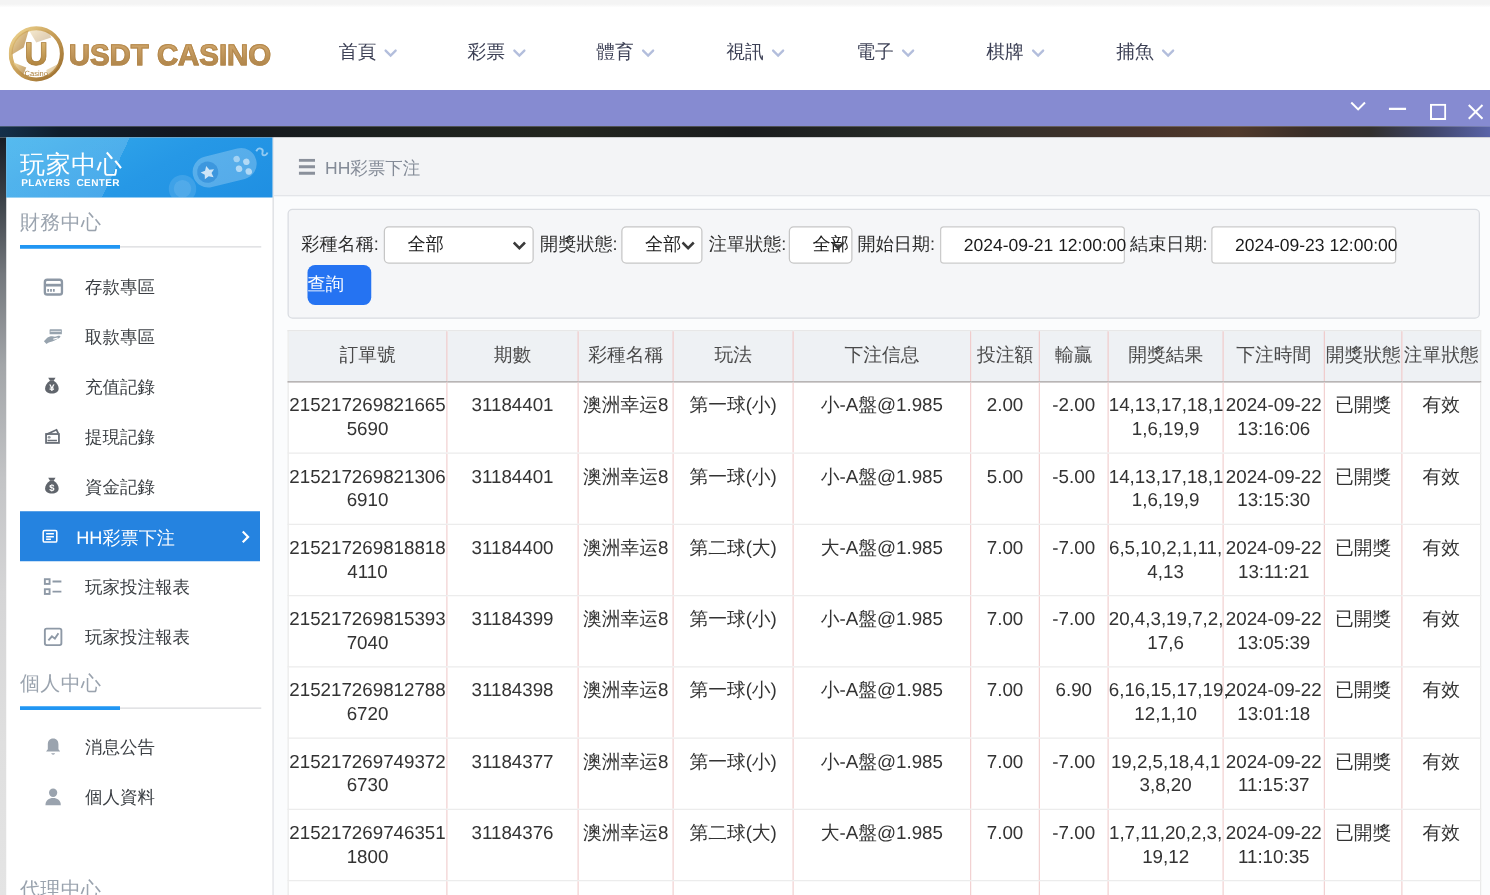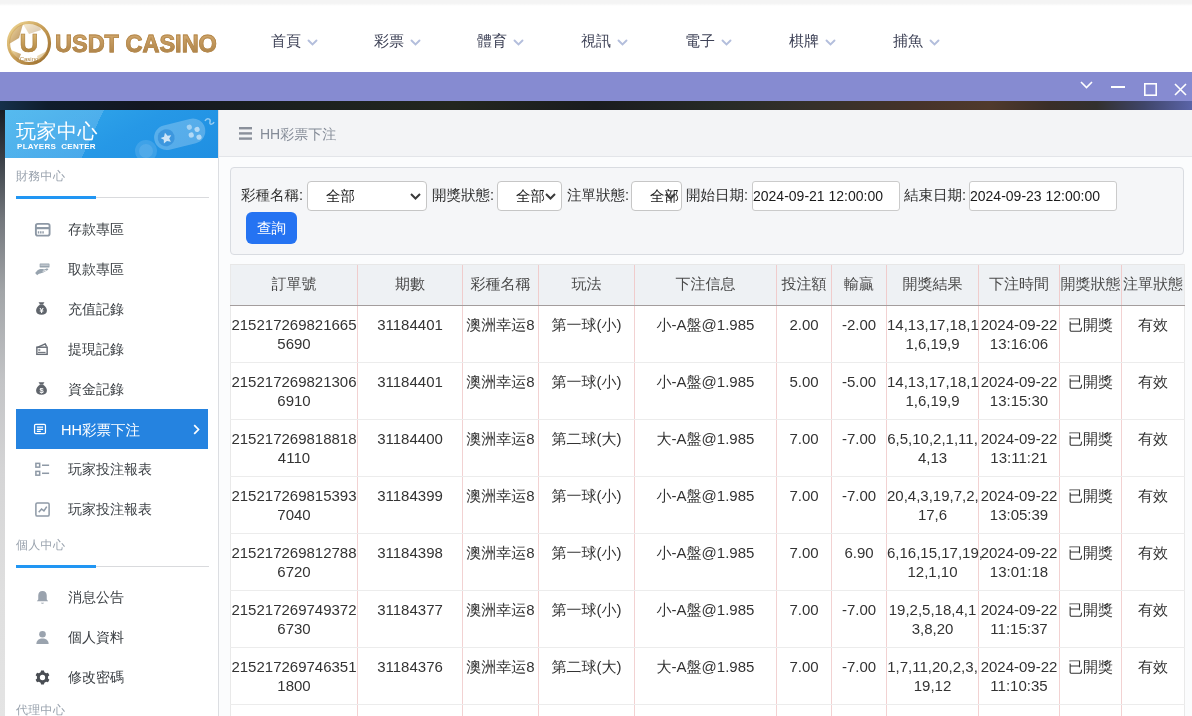--- a/index.html
+++ b/index.html
@@ -15,38 +15,38 @@
 #purple{left:0;top:72px;width:1192px;height:29px;background:#868bd1}
 
 #dark{left:0;top:101px;width:1192px;height:9px;background:linear-gradient(90deg,#15304a 0%,#0f1d2c 4%,#131720 12%,#1b201e 25%,#23261f 38%,#1a1c1e 50%,#262a26 60%,#35302a 68%,#46332a 77%,#503a2c 83%,#3a2e28 88%,#32302e 92%,#3f4569 96%,#5a64a8 100%)}
 
 #app{left:0;top:110px;width:1192px;height:606px;background:linear-gradient(#181d24 0%,#3a4047 8%,#73777c 18%,#a2a5a8 30%,#c3c4c6 45%,#d5d5d6 60%,#dfdfdf 80%,#e4e4e4 100%)}
 
 #side{left:5px;top:0;width:214px;height:606px;background:#fff;border-right:1px solid #dcdee2}
 #sidehead{left:0;top:0;width:213px;height:48px;background:linear-gradient(150deg,#36aeec 0%,#2698e6 55%,#1f8fe2 100%);overflow:hidden}
 #sidehead .t1{position:absolute;left:11px;top:7.5px;color:#fff;font-size:20px;letter-spacing:0.5px}
 #sidehead .t2{position:absolute;left:12px;top:32px;color:#fff;font-size:8px;font-weight:bold;letter-spacing:0.3px}
-.sect{position:absolute;left:11px;font-size:12px;color:#9aa3ae;letter-spacing:0.3px}
+.sect{position:absolute;left:11px;font-size:16px;color:#9aa3ae;letter-spacing:0.3px}
 .uline{position:absolute;left:11px;width:193px;height:1px;background:#d9dadd}
 .uline i{position:absolute;left:0;top:-1px;width:80px;height:3px;background:#2196f3;display:block}
 .mitem{position:absolute;left:0;width:214px;height:40px;font-size:14px;color:#3c4045}
 .mitem .txt{position:absolute;left:63px;top:12px}
 .mitem .ic{position:absolute;left:29px;top:12px;width:17px;height:17px}
 #selitem{position:absolute;left:11px;width:192px;height:40px;background:#2583e0;color:#fff;font-size:14.5px}
 
 #content{left:219px;top:0;width:973px;height:606px;background:#fbfcfd}
 #crumb{left:0;top:0;width:973px;height:47px;background:#f3f4f6;border-bottom:1px solid #e3e5e9}
 #crumb .txt{position:absolute;left:41px;top:15.5px;font-size:14px;color:#848b97}
 
 #fpanel{left:11px;top:57px;width:954px;height:88px;background:#f5f6f8;border:1px solid #d9dce1;border-radius:4px}
 .flabel{position:absolute;top:18px;font-size:14.5px;color:#2e2e2e;white-space:nowrap}
 .fsel{position:absolute;top:13px;height:30px;background:#fff;border:1px solid #c6c6c6;border-radius:4px;font-size:14.5px;color:#1a1a1a;padding-left:18px;line-height:28px}
 .fsel svg{position:absolute;right:5px;top:11px}
-.finput{position:absolute;top:13px;height:30px;background:#fff;border:1px solid #cbcbcb;border-radius:3px;font-size:14px;color:#1a1a1a;padding-left:0;line-height:28px;white-space:nowrap}
-#qbtn{position:absolute;left:15px;top:44px;width:51px;height:32px;background:#2573f2;border-radius:6px;color:#fff;font-size:14.5px;text-align:center;line-height:32px}
+.finput{position:absolute;top:13px;height:30px;background:#fff;border:1px solid #cbcbcb;border-radius:3px;font-size:14px;color:#1a1a1a;padding-left:18px;line-height:28px;white-space:nowrap}
+#qbtn{position:absolute;left:15px;top:44px;width:51px;height:32px;background:#2573f2;border-radius:6px;color:#fff;font-size:14.5px;line-height:32px}
 
 table{border-collapse:collapse;table-layout:fixed}
 #tbl{left:11px;top:154px;width:954px;background:#fff}
 #tbl table{width:954px;font-size:15px;color:#333}
 #tbl th{background:#eef1f4;height:40.5px;font-size:15px;color:#4a4a4a;font-weight:normal;border-left:1px solid #f0cccc;border-top:1px solid #e7e7e7;border-bottom:1px solid #a39d9d;padding:0}
 #tbl td{height:57px;text-align:center;vertical-align:top;border-left:1px solid #f2d2d2;border-bottom:1px solid #ececec;padding:9px 0 0 0;line-height:19px}
 #tbl th:first-child,#tbl td:first-child{border-left:1px solid #e9e9e9}
 #tbl th:last-child,#tbl td:last-child{border-right:1px solid #e9e9e9}
 </style></head>
 <body>
@@ -250,28 +250,20 @@
         <span class="txt">消息公告</span>
       </div>
 <div class="mitem" style="top:507px">
         <span class="ic"><svg viewBox="0 0 18 18" width="17" height="17">
             <g fill="#9aa3ae">
               <circle cx="9" cy="5.5" r="3.5"></circle>
               <path d="M2.5 16 C2.5 11.8 5.5 10 9 10 C12.5 10 15.5 11.8 15.5 16 Z"></path>
             </g>
           </svg></span>
         <span class="txt">個人資料</span>
-      </div>
-<div class="mitem" style="top:547px">
-        <span class="ic"><svg viewBox="0 0 18 18" width="17" height="17">
-            <g fill="#4a4e54">
-              <path d="M7.5 1.5 L10.5 1.5 L11 3.5 A6 6 0 0 1 12.8 4.55 L14.8 3.9 L16.3 6.5 L14.8 7.9 A6 6 0 0 1 14.8 10 L16.3 11.5 L14.8 14.1 L12.8 13.45 A6 6 0 0 1 11 14.5 L10.5 16.5 L7.5 16.5 L7 14.5 A6 6 0 0 1 5.2 13.45 L3.2 14.1 L1.7 11.5 L3.2 10 A6 6 0 0 1 3.2 7.9 L1.7 6.5 L3.2 3.9 L5.2 4.55 A6 6 0 0 1 7 3.5 Z M9 6.2 A2.8 2.8 0 1 0 9 11.8 A2.8 2.8 0 1 0 9 6.2 Z" fill-rule="evenodd"></path>
-            </g>
-          </svg></span>
-        <span class="txt">修改密碼</span>
       </div>
 <div class="sect" style="top:592px">代理中心</div>
   </div>
   <div class="abs" id="content">
     <div class="abs" id="crumb">
       <svg class="abs" style="left:20px;top:16.5px" width="13" height="13" viewBox="0 0 13 13">
           <g fill="#8a909b">
             <rect width="13" height="2.4"></rect>
             <rect y="5.2" width="13" height="2.4"></rect>
             <rect y="10.4" width="13" height="2.4"></rect>

